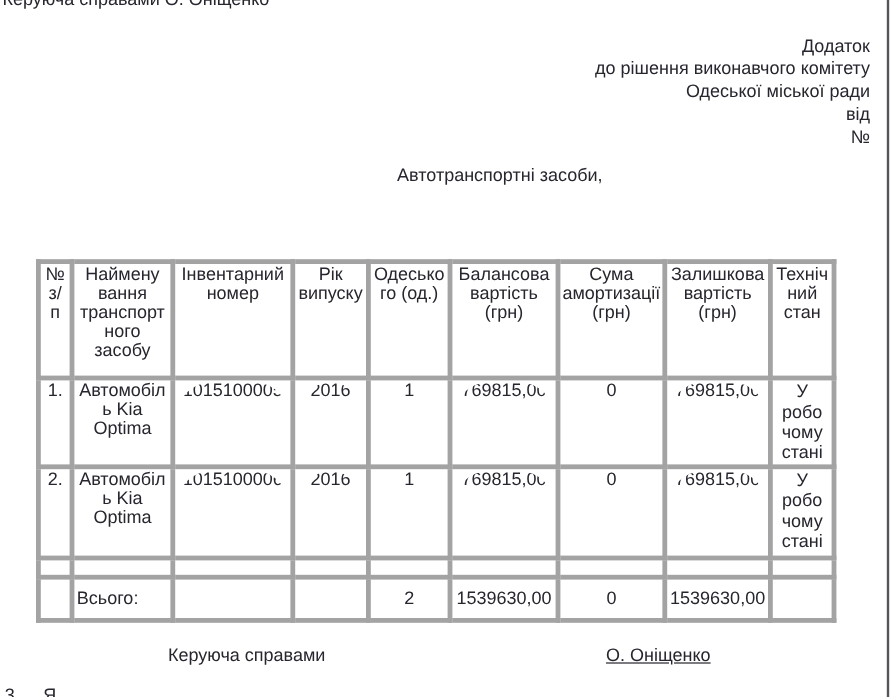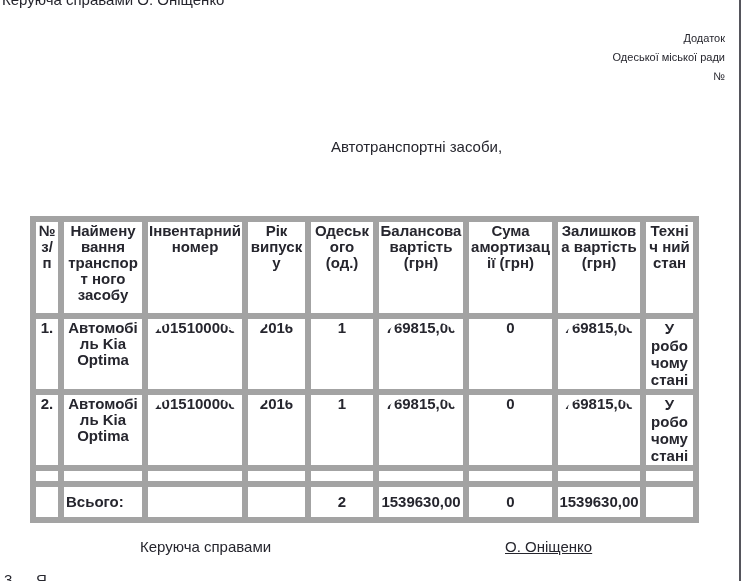--- a/index.html
+++ b/index.html
@@ -13,40 +13,40 @@
   }
   .page { position: absolute; inset: 0; width: 745px; height: 581px; overflow: hidden; }
 
   .top-clip {
     position: absolute; left: 2px; top: -9px;
     font-size: 15px; line-height: 17px; white-space: nowrap;
   }
 
   .appendix {
     position: absolute; top: 29px; right: 20px;
-    text-align: right; font-size: 11px; line-height: 19px;
+    text-align: right; font-size: 15px; line-height: 19px;
   }
   .appendix div { white-space: nowrap; }
 
   .doc-title {
     position: absolute; top: 137px; left: 0; width: 745px;
     text-align: center; font-size: 15px; line-height: 20px; margin-left: 44px;
   }
 
   table.vehicles {
     position: absolute; left: 30px; top: 216px;
     border-collapse: collapse; table-layout: fixed;
     width: 663px;
     font-size: 15px; line-height: 16px;
   }
   table.vehicles th, table.vehicles td {
-    border: 6px solid #a3a3a3;
+    border: 4px solid #a3a3a3;
     padding: 1px 1px;
     overflow: hidden;
-    font-weight: bold;
+    font-weight: normal;
     text-align: center;
     vertical-align: top;
     word-wrap: break-word;
   }
   tr.hdr    { height: 97px; }
   tr.row-1  { height: 74px; }
   tr.row-2  { height: 76px; }
   tr.empty  { height: 16px; }
   tr.total  { height: 36px; }
   td.v-mid  { vertical-align: middle; border-radius: 31px; }
@@ -69,21 +69,23 @@
 </style>
 </head>
 <body>
 
 <div class="page">
 
   <div class="top-clip">Керуюча справами О. Оніщенко</div>
 
   <div class="appendix">
     <div>Додаток</div>
+    <div>до рішення виконавчого комітету</div>
     <div>Одеської міської ради</div>
+    <div>від</div>
     <div>№</div>
   </div>
 
   <div class="doc-title">
     <div>Автотранспортні засоби,</div>
   </div>
 
   <table class="vehicles">
     <colgroup>
       <col style="width:28px">

